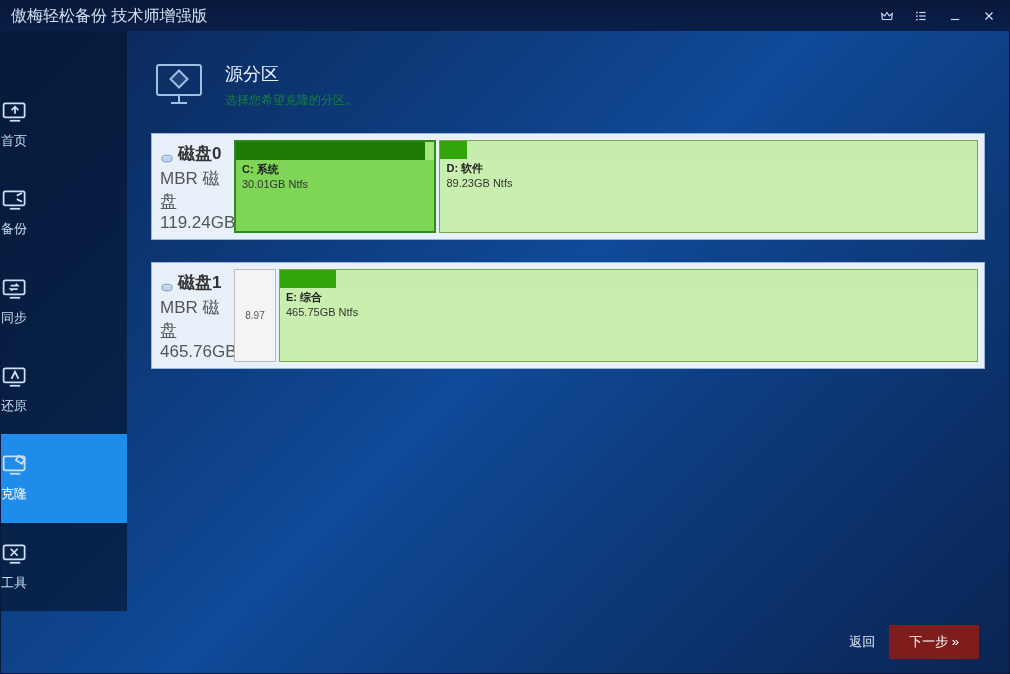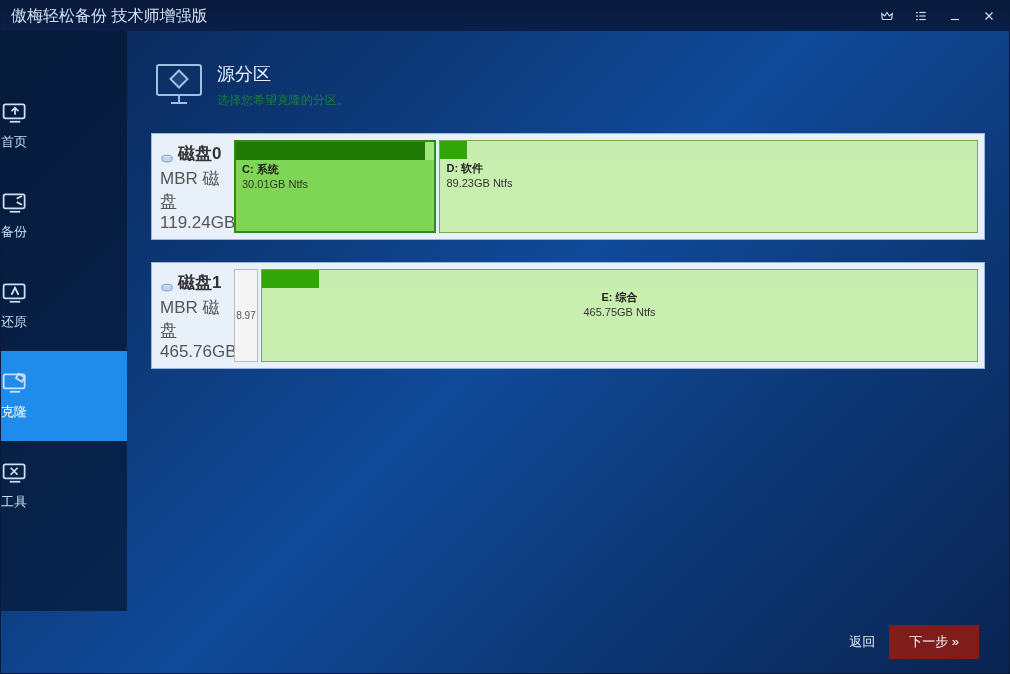--- a/index.html
+++ b/index.html
@@ -79,21 +79,21 @@
     
     .content {
       flex: 1;
       display: flex;
       flex-direction: column;
       padding: 30px 24px 0 24px;
     }
 
     .header-row {
       display: flex;
-      gap: 10px;
+      gap: 18px;
       align-items: center;
       margin-bottom: 24px;
     }
     .header-icon {
       width: 56px;
       height: 48px;
       display: flex;
       align-items: center;
       justify-content: center;
     }
@@ -265,20 +265,30 @@
             <path d="M18 8 l6 -3 M18 12 l6 3"></path>
           </svg>
         </div>
     <div class="label">备份</div>
   </div>
       <div class="sidebar-item">
     <div class="icon">
           <svg viewBox="0 0 32 26" width="28" height="24" fill="none" stroke="#cde0f5" stroke-width="2">
             <rect x="3" y="3" width="24" height="16" rx="2"></rect>
             <line x1="10" y1="23" x2="22" y2="23"></line>
+            <path d="M11 9 h8 l-2 -2 M19 13 h-8 l2 2"></path>
+          </svg>
+        </div>
+    <div class="label">同步</div>
+  </div>
+      <div class="sidebar-item">
+    <div class="icon">
+          <svg viewBox="0 0 32 26" width="28" height="24" fill="none" stroke="#cde0f5" stroke-width="2">
+            <rect x="3" y="3" width="24" height="16" rx="2"></rect>
+            <line x1="10" y1="23" x2="22" y2="23"></line>
             <path d="M12 15 l4 -8 l4 8"></path>
           </svg>
         </div>
     <div class="label">还原</div>
   </div>
       <div class="sidebar-item active">
     <div class="icon">
           <svg viewBox="0 0 32 26" width="28" height="24" fill="none" stroke="#cde0f5" stroke-width="2">
             <rect x="3" y="3" width="24" height="16" rx="2"></rect>
             <line x1="10" y1="23" x2="22" y2="23"></line>
@@ -360,22 +370,22 @@
                   <ellipse cx="8" cy="4" rx="6" ry="2.5" fill="#d0e0f0" stroke="#6a90c0"></ellipse>
                   <path d="M2 4 v3 a6 2.5 0 0 0 12 0 v-3" fill="#c0d5ec" stroke="#6a90c0"></path>
                 </svg>
       </span>
       <span>磁盘1</span>
     </div>
     <div class="disk-type">MBR 磁盘</div>
     <div class="disk-size">465.76GB</div>
   </div>
           <div class="partitions">
-            <div class="partition tiny" style="width: 24px; text-align: right;">8.97</div>
-            <div class="partition" style="flex: 100 1 0%; text-align: center;">
+            <div class="partition tiny" style="width: 42px; text-align: right;">8.97</div>
+            <div class="partition" style="flex: 100 1 0%;">
       <div class="bar">
         <div class="used" style="width:8%"></div>
       </div>
       <div class="plabel">
         <div class="pname">E: 综合</div>
         <div class="psize">465.75GB Ntfs</div>
       </div>
     </div>
           </div>
         </div>

